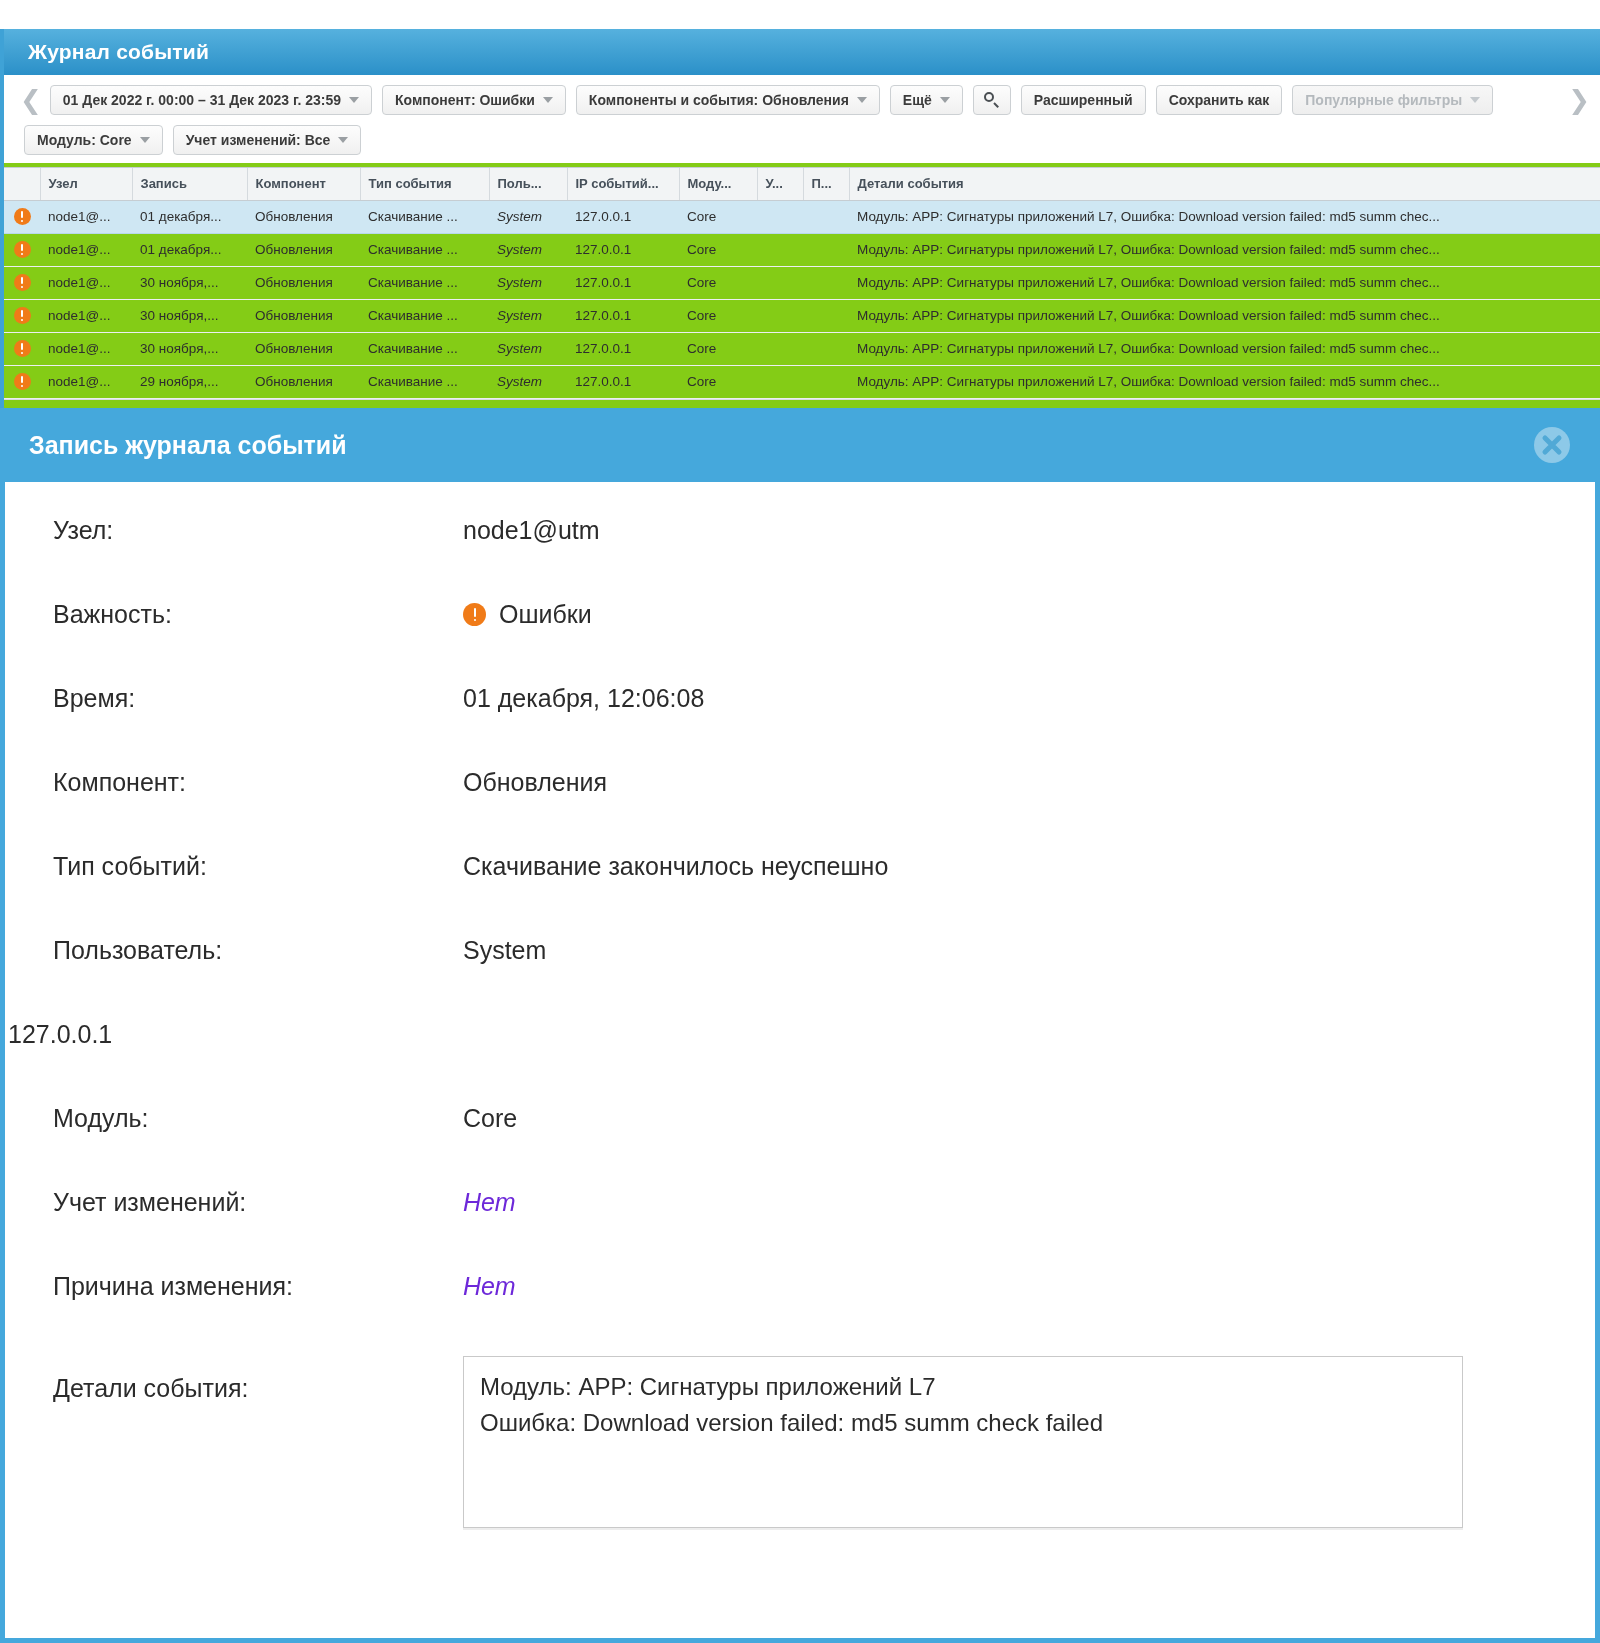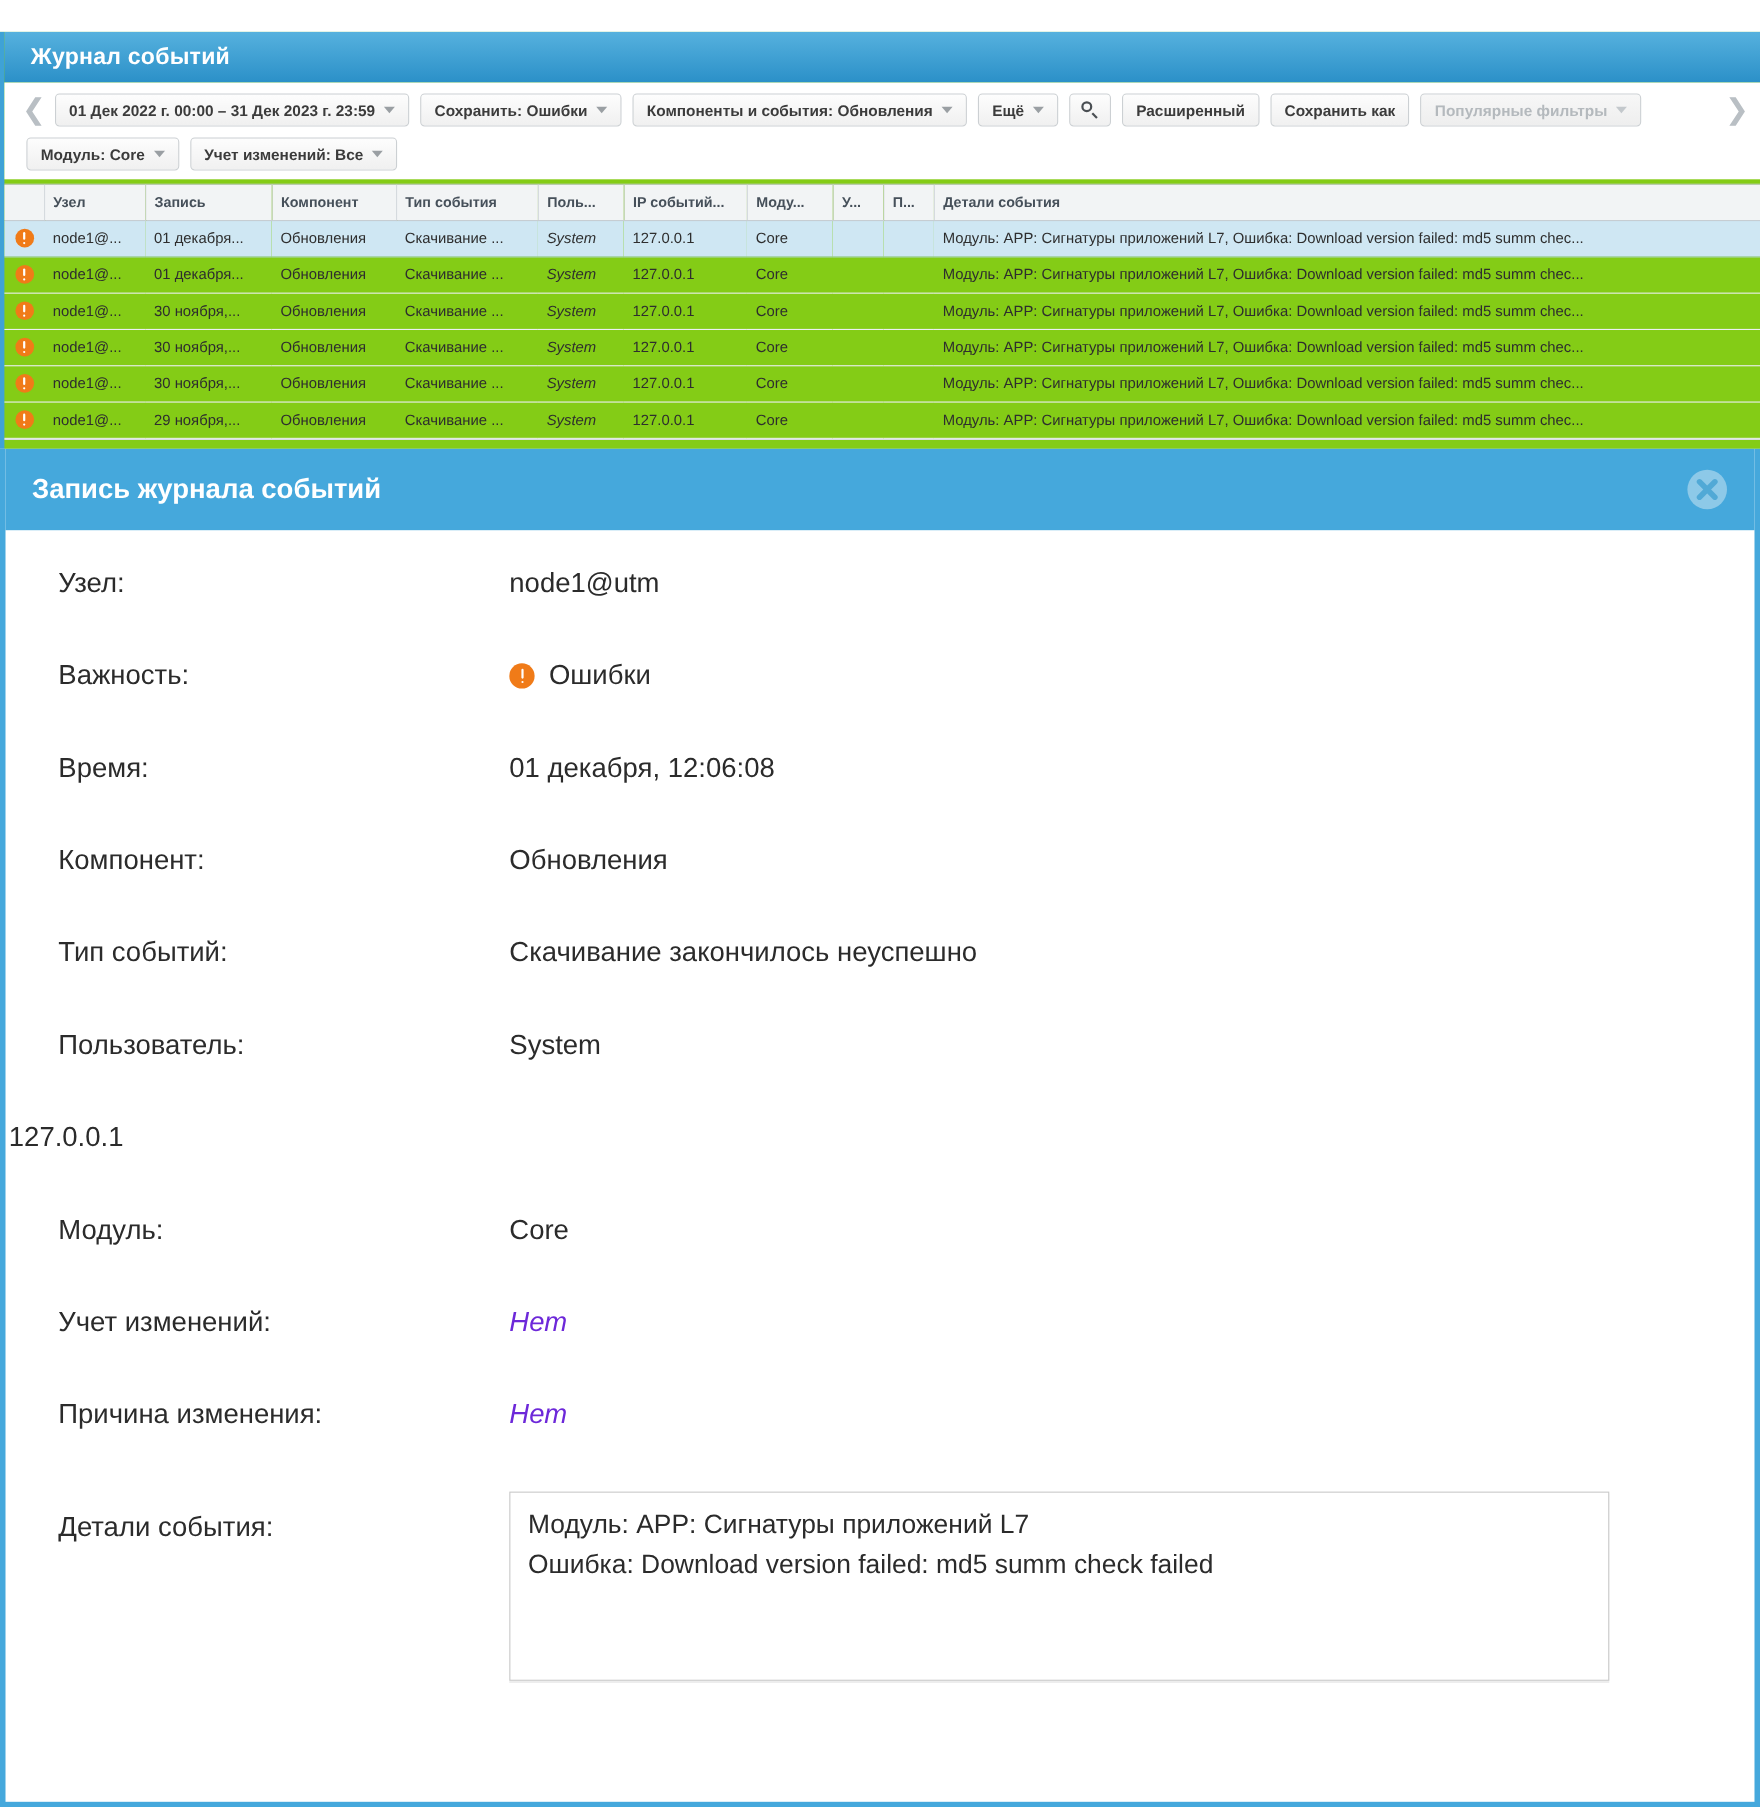--- a/index.html
+++ b/index.html
@@ -280,21 +280,21 @@
 
   <div class="filter-bar">
     <div class="filter-row">
       <span class="chev left">❮</span>
       <div id="filters-row1" style="display:flex;align-items:center;gap:10px;">
           <div class="fbtn">
             <span>01 Дек 2022 г. 00:00 – 31 Дек 2023 г. 23:59</span>
             <span class="caret"></span>
           </div>
           <div class="fbtn">
-            <span>Сохранить: Ошибки</span>
+            <span>Компонент: Ошибки</span>
             <span class="caret"></span>
           </div>
           <div class="fbtn">
             <span>Компоненты и события: Обновления</span>
             <span class="caret"></span>
           </div>
           <div class="fbtn">
             <span>Ещё</span>
             <span class="caret"></span>
           </div>

